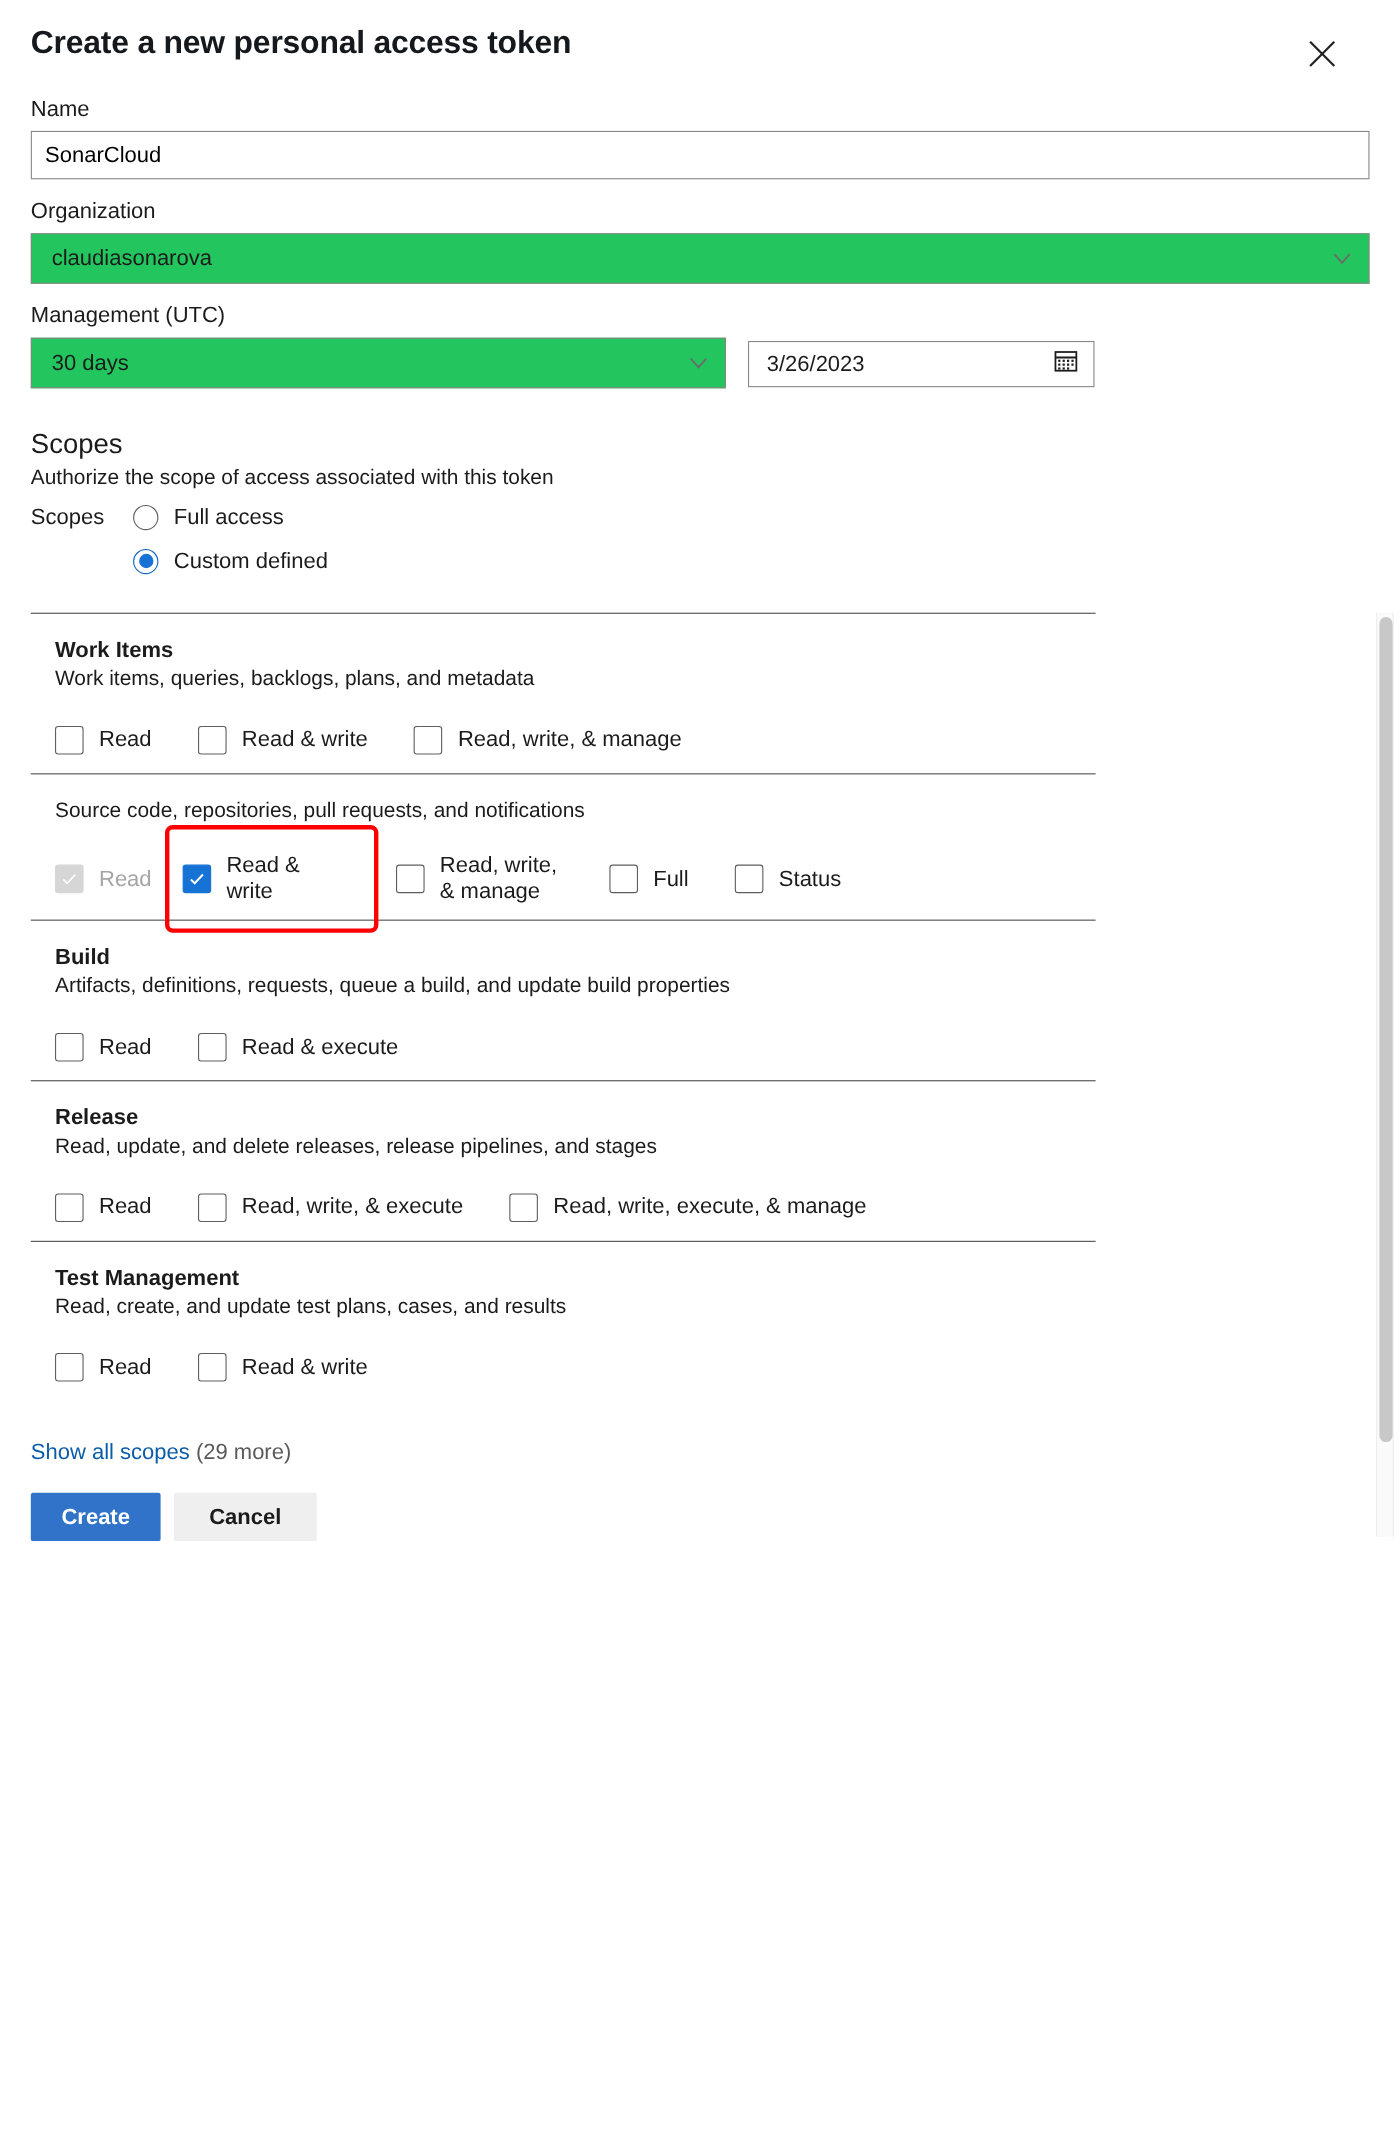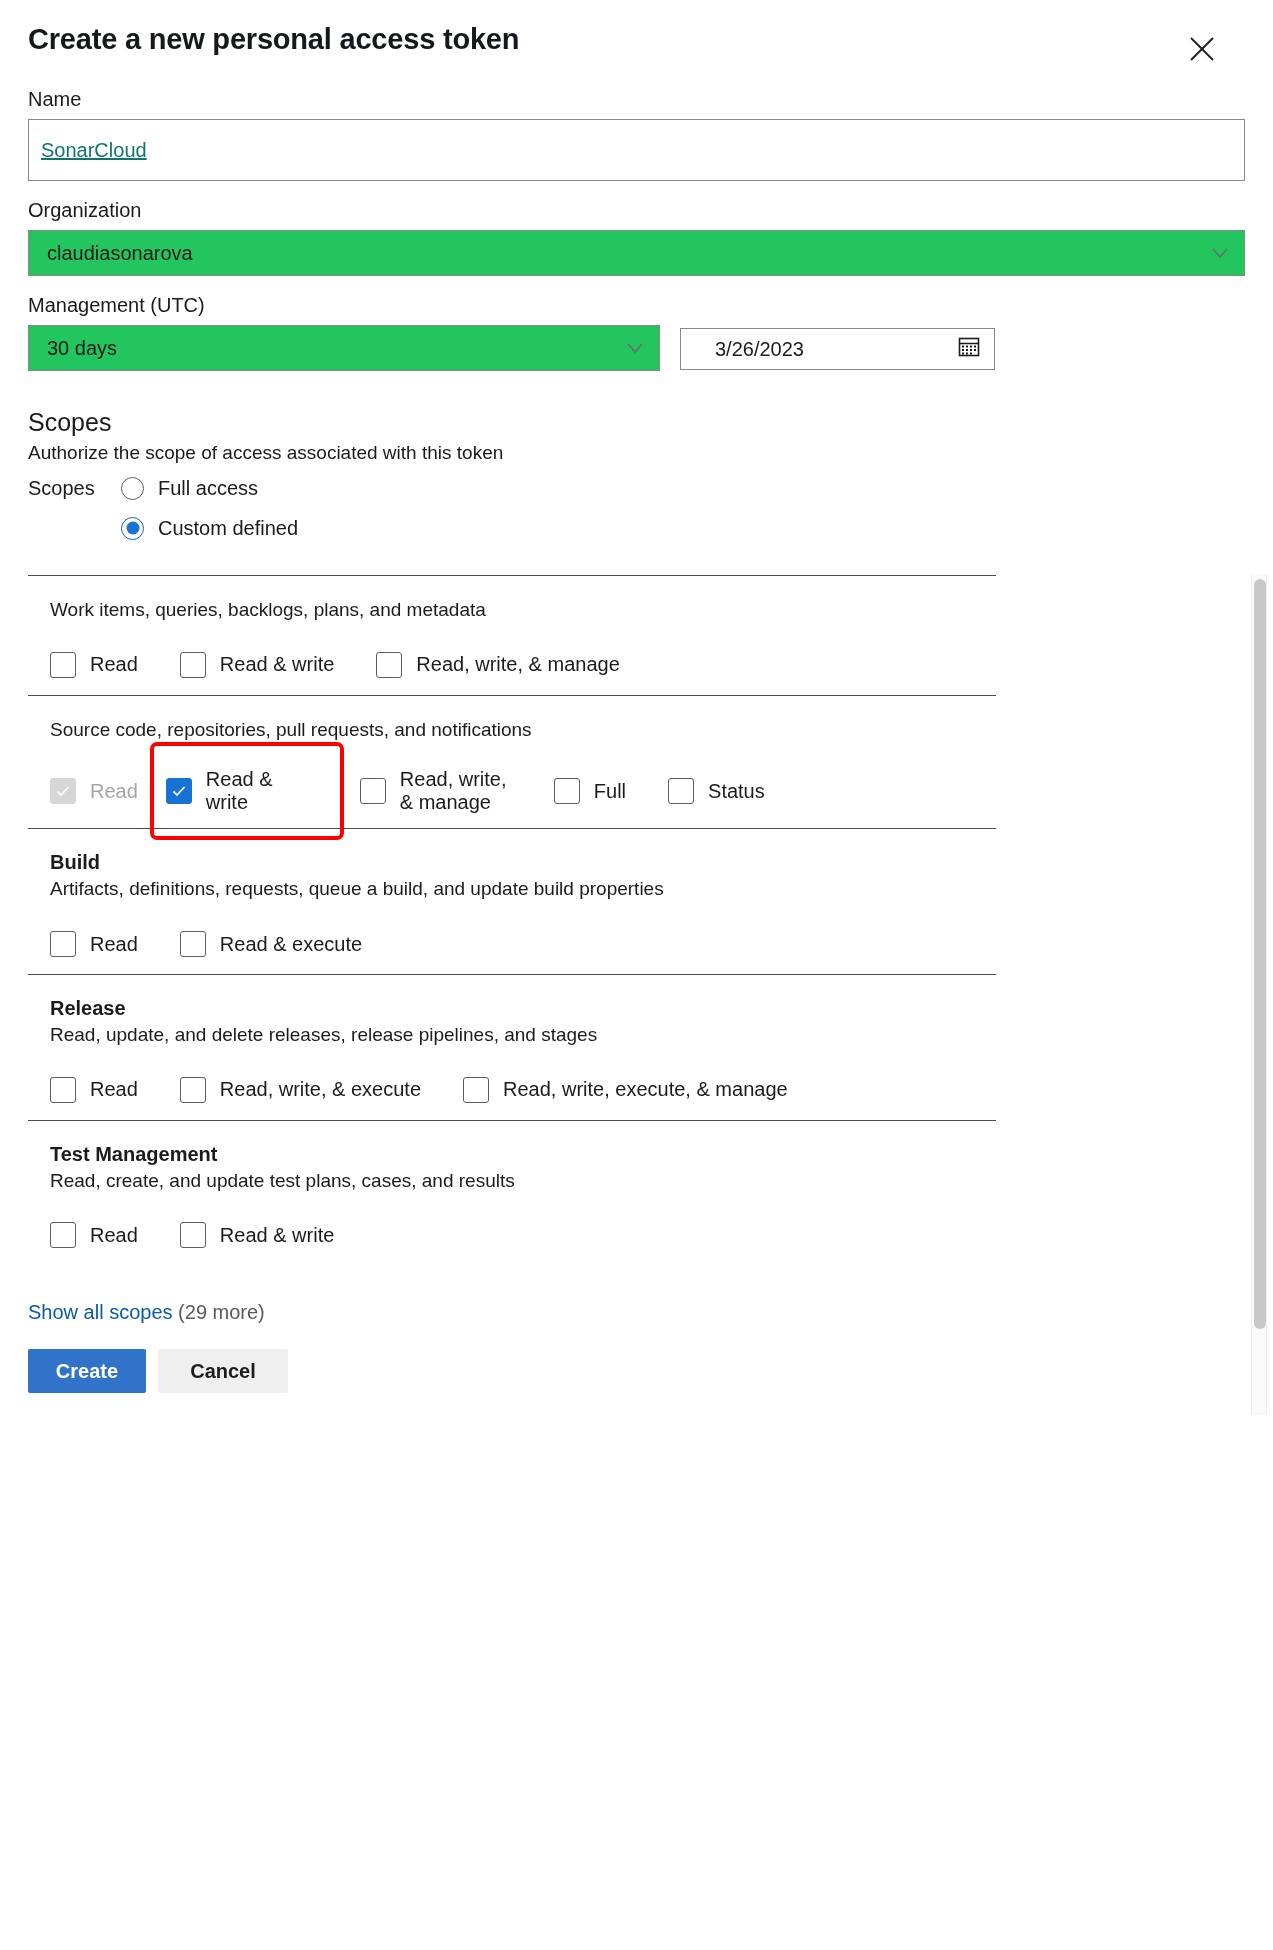--- a/index.html
+++ b/index.html
@@ -23,41 +23,41 @@
     position: absolute; top: 28px; right: 22px;
     width: 42px; height: 42px; cursor: pointer;
     display: flex; align-items: center; justify-content: center;
     background: none; border: none; padding: 0;
   }
   .close-btn svg { display: block; }
 
   
   .field-label { font-size: 20px; color: #1b1b1b; margin: 0 0 6px 0; line-height: 1.35; }
   .txt-input {
-    width: 100%; height: 62px; border: 1px solid #8a8886;
+    width: 100%; height: 44px; border: 1px solid #8a8886;
     background: #fff; font-size: 20px; font-family: inherit;
-    color: #0f766e; padding: 0 12px; outline: none; border-radius: 0;
-    display: flex; align-items: center; text-decoration: underline;
+    color: #000000; padding: 0 12px; outline: none; border-radius: 0;
+    display: flex; align-items: center;
   }
   .row-gap { height: 16px; }
 
   .select-box {
     position: relative; height: 46px; border: 1px solid #8a8886; background: #22c55e;
     display: flex; align-items: center; padding: 0 36px 0 18px;
     font-size: 20px; color: #1b1b1b; cursor: pointer;
   }
   .chev {
     position: absolute; right: 14px; top: 50%; transform: translateY(-50%);
     width: 20px; height: 20px;
   }
   .exp-row { display: flex; align-items: flex-start; gap: 20px; }
   .exp-select { width: 632px; }
   .date-box {
     position: relative; width: 315px; height: 42px; border: 1px solid #8a8886;
-    background: #fff; display: flex; align-items: center; padding: 0 44px 0 34px;
+    background: #fff; display: flex; align-items: center; padding: 0 44px 0 16px;
     font-size: 20px; color: #1b1b1b; margin-top: 3px;
   }
   .cal-ico { position: absolute; right: 12px; top: 50%; transform: translateY(-50%); }
 
   
   .scopes-title { font-size: 25px; color: #1b1b1b; margin: 0; line-height: 1.25; }
   .scopes-sub { font-size: 19px; color: #1b1b1b; margin: 3px 0 0 0; line-height: 1.25; }
 
   .radio-block { margin-top: 6px; }
   .radio-row { display: flex; align-items: center; height: 34px; }
@@ -207,20 +207,21 @@
       <span class="radio-spacer"></span>
       <span class="radio checked"></span>
       <span class="radio-label">Custom defined</span>
     </div>
   </div>
 
   <div class="scope-list-wrap">
     <div class="scope-list">
 
       <div class="scope-group">
+        <div class="grp-title">Work Items</div>
         <div class="grp-desc">Work items, queries, backlogs, plans, and metadata</div>
         <div class="cb-row">
           <div class="cb-item" style="margin-right:42px">
             <span class="cb"></span>
             <span class="cb-label">Read</span>
           </div>
           <div class="cb-item" style="margin-right:42px">
             <span class="cb"></span>
             <span class="cb-label">Read &amp; write</span>
           </div>

